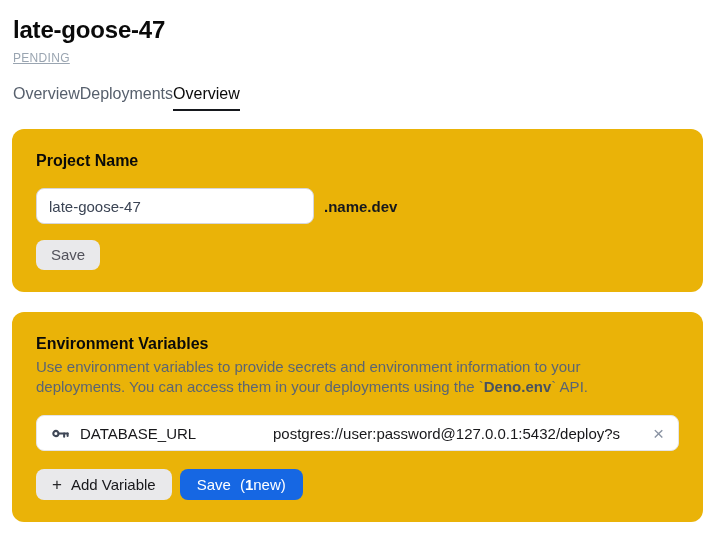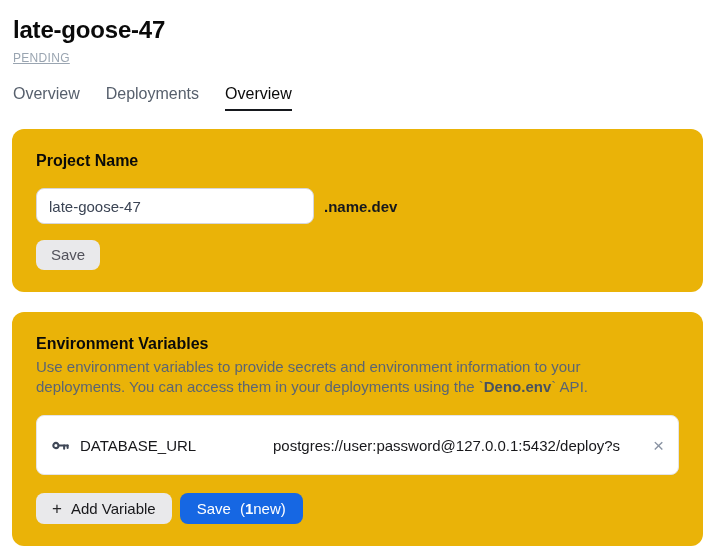--- a/index.html
+++ b/index.html
@@ -21,21 +21,20 @@
     margin-top: 7px;
     padding-left: 1px;
     font-size: 12px;
     font-weight: 500;
     letter-spacing: 0.3px;
     color: #9aa5b1;
     text-decoration: underline;
   }
   .tabs {
     display: flex;
-    gap: 26px;
     margin-top: 19px;
     padding-left: 1px;
   }
   .tab {
     font-size: 16px;
     color: #57606d;
     padding-bottom: 6px;
     border-bottom: 2px solid transparent;
     cursor: pointer;
     line-height: 19px;
@@ -98,21 +97,21 @@
   }
   .btn-gray {
     background: #e9e9eb;
     color: #52525b;
     padding: 6px 15px;
     height: 30px;
   }
   .save-project { margin-top: 16px; display: inline-block; }
   .env-row {
     margin-top: 18px;
-    height: 60px;
+    height: 36px;
     background: #ffffff;
     border: 1px solid #e4e4e7;
     border-radius: 8px;
     display: flex;
     align-items: center;
     padding: 0 12px 0 14px;
   }
   .env-key-wrap {
     display: flex;
     align-items: center;

